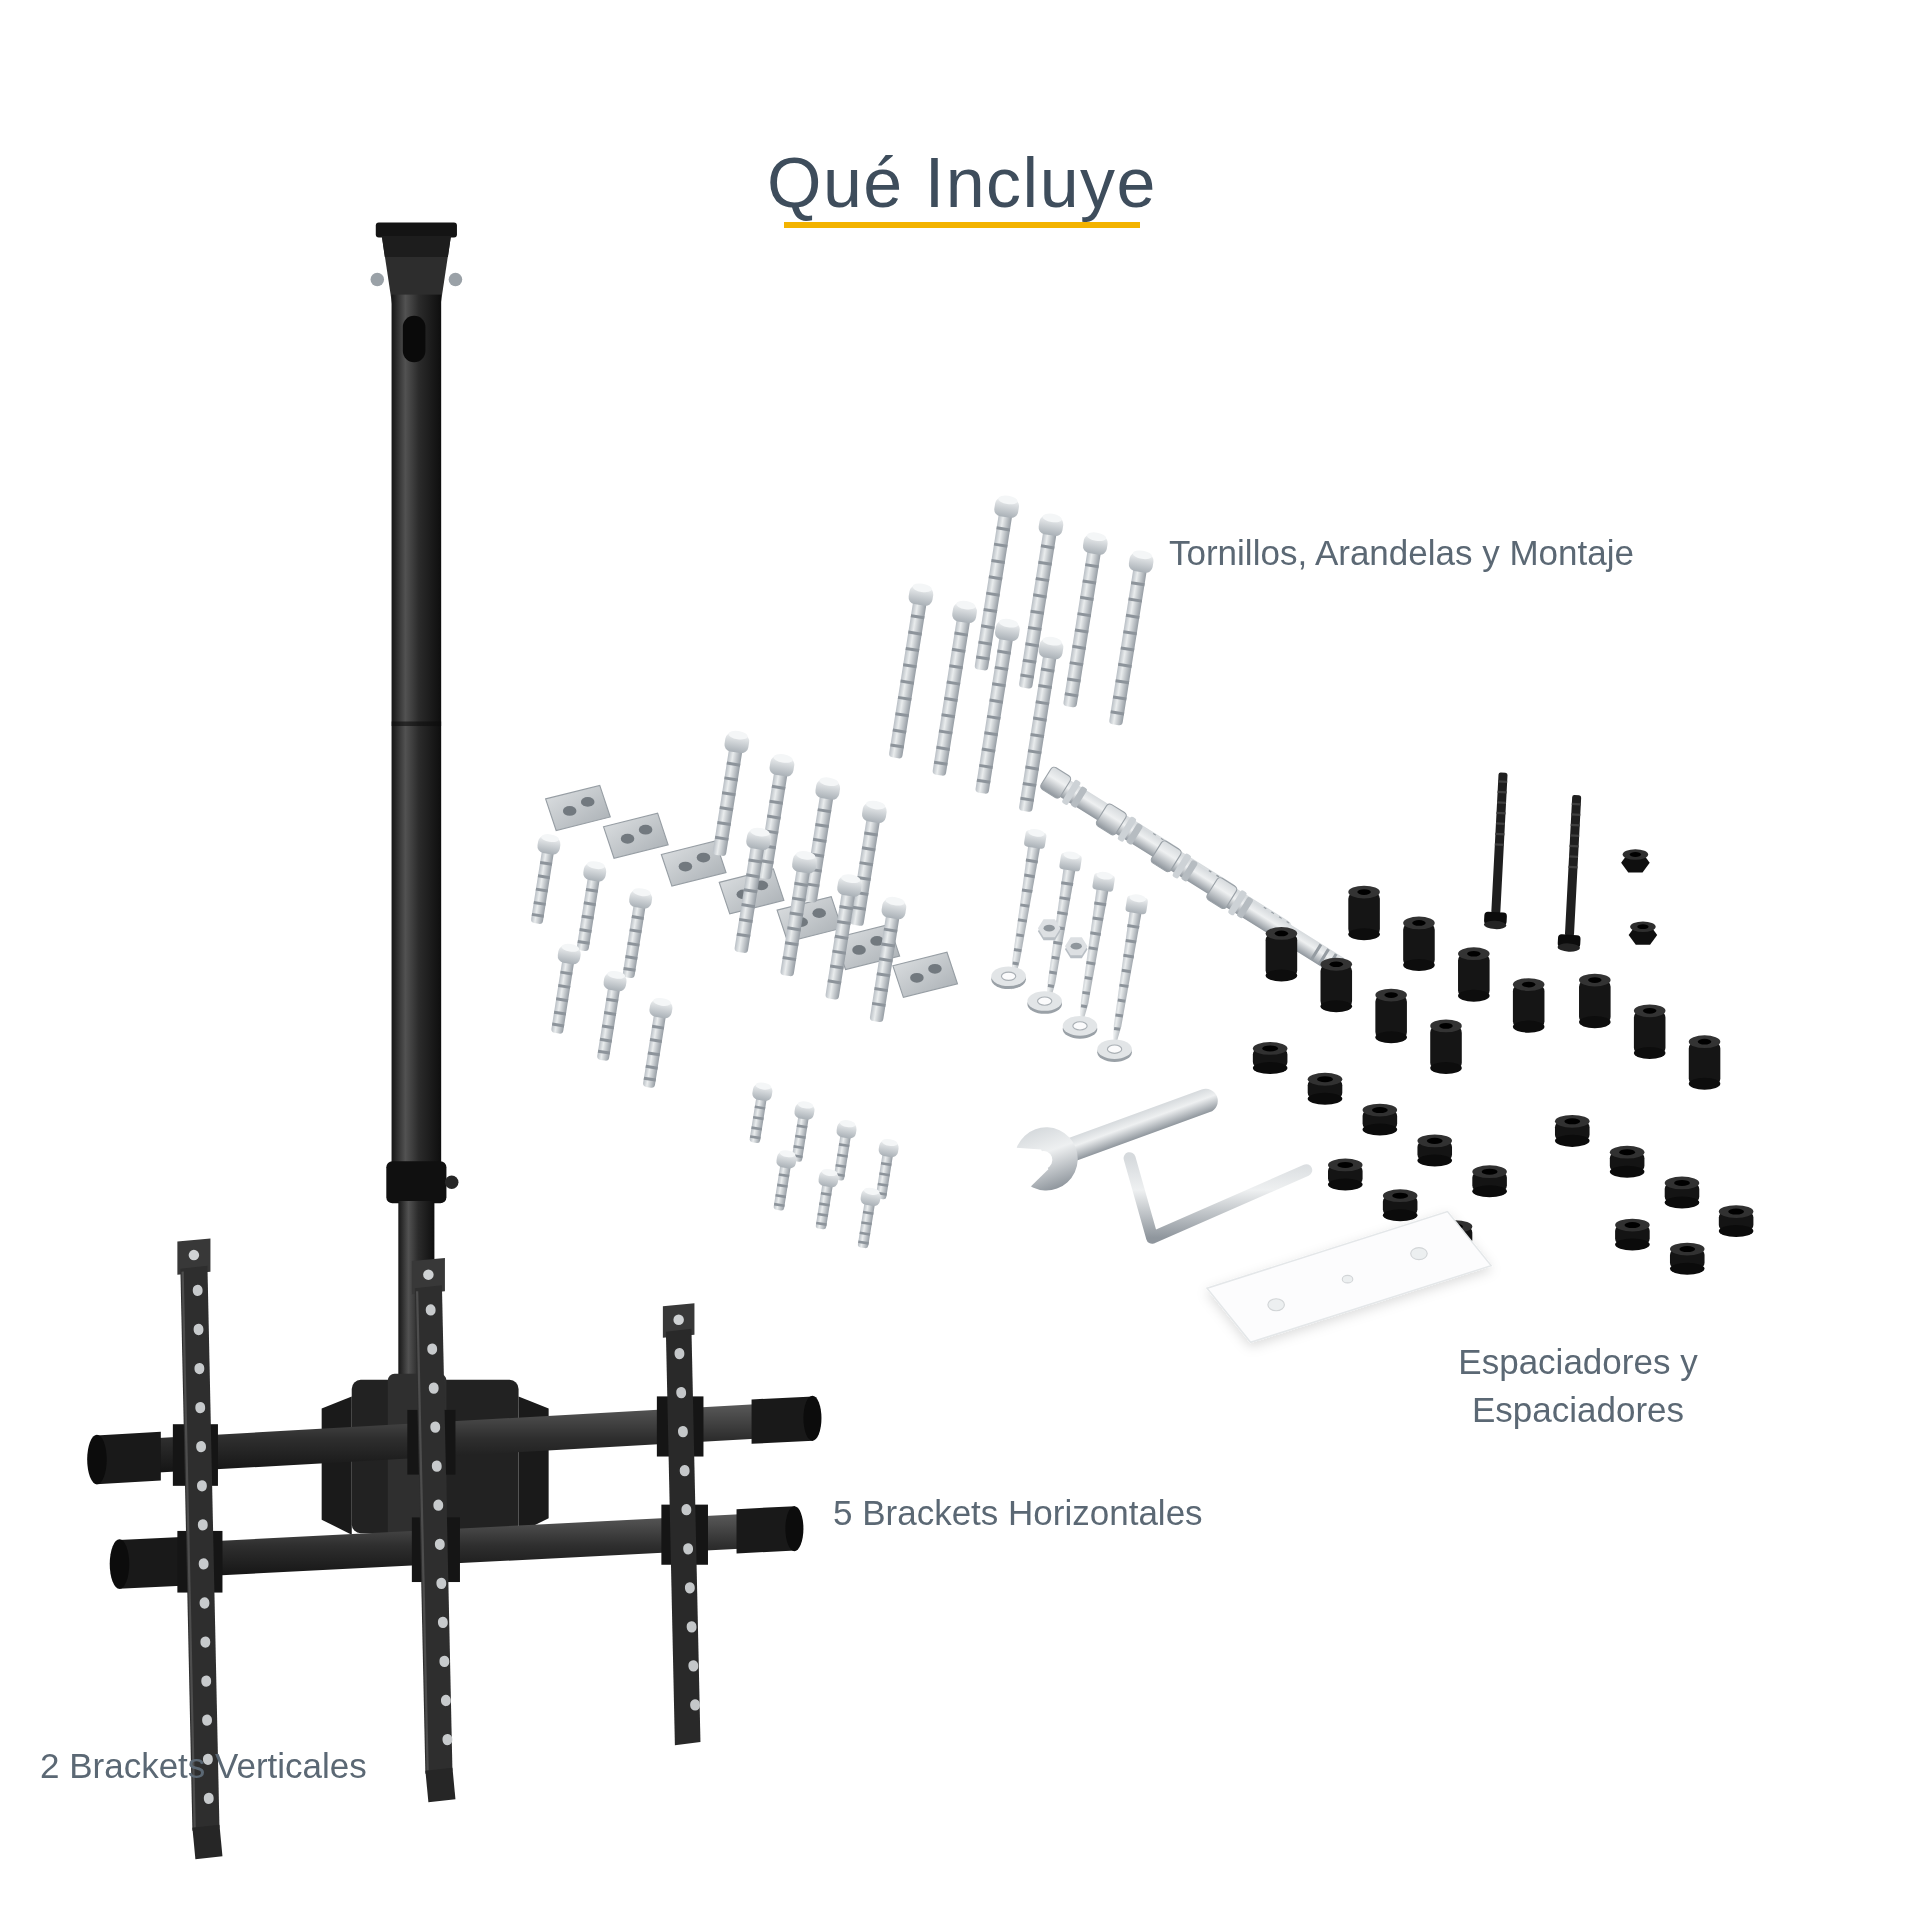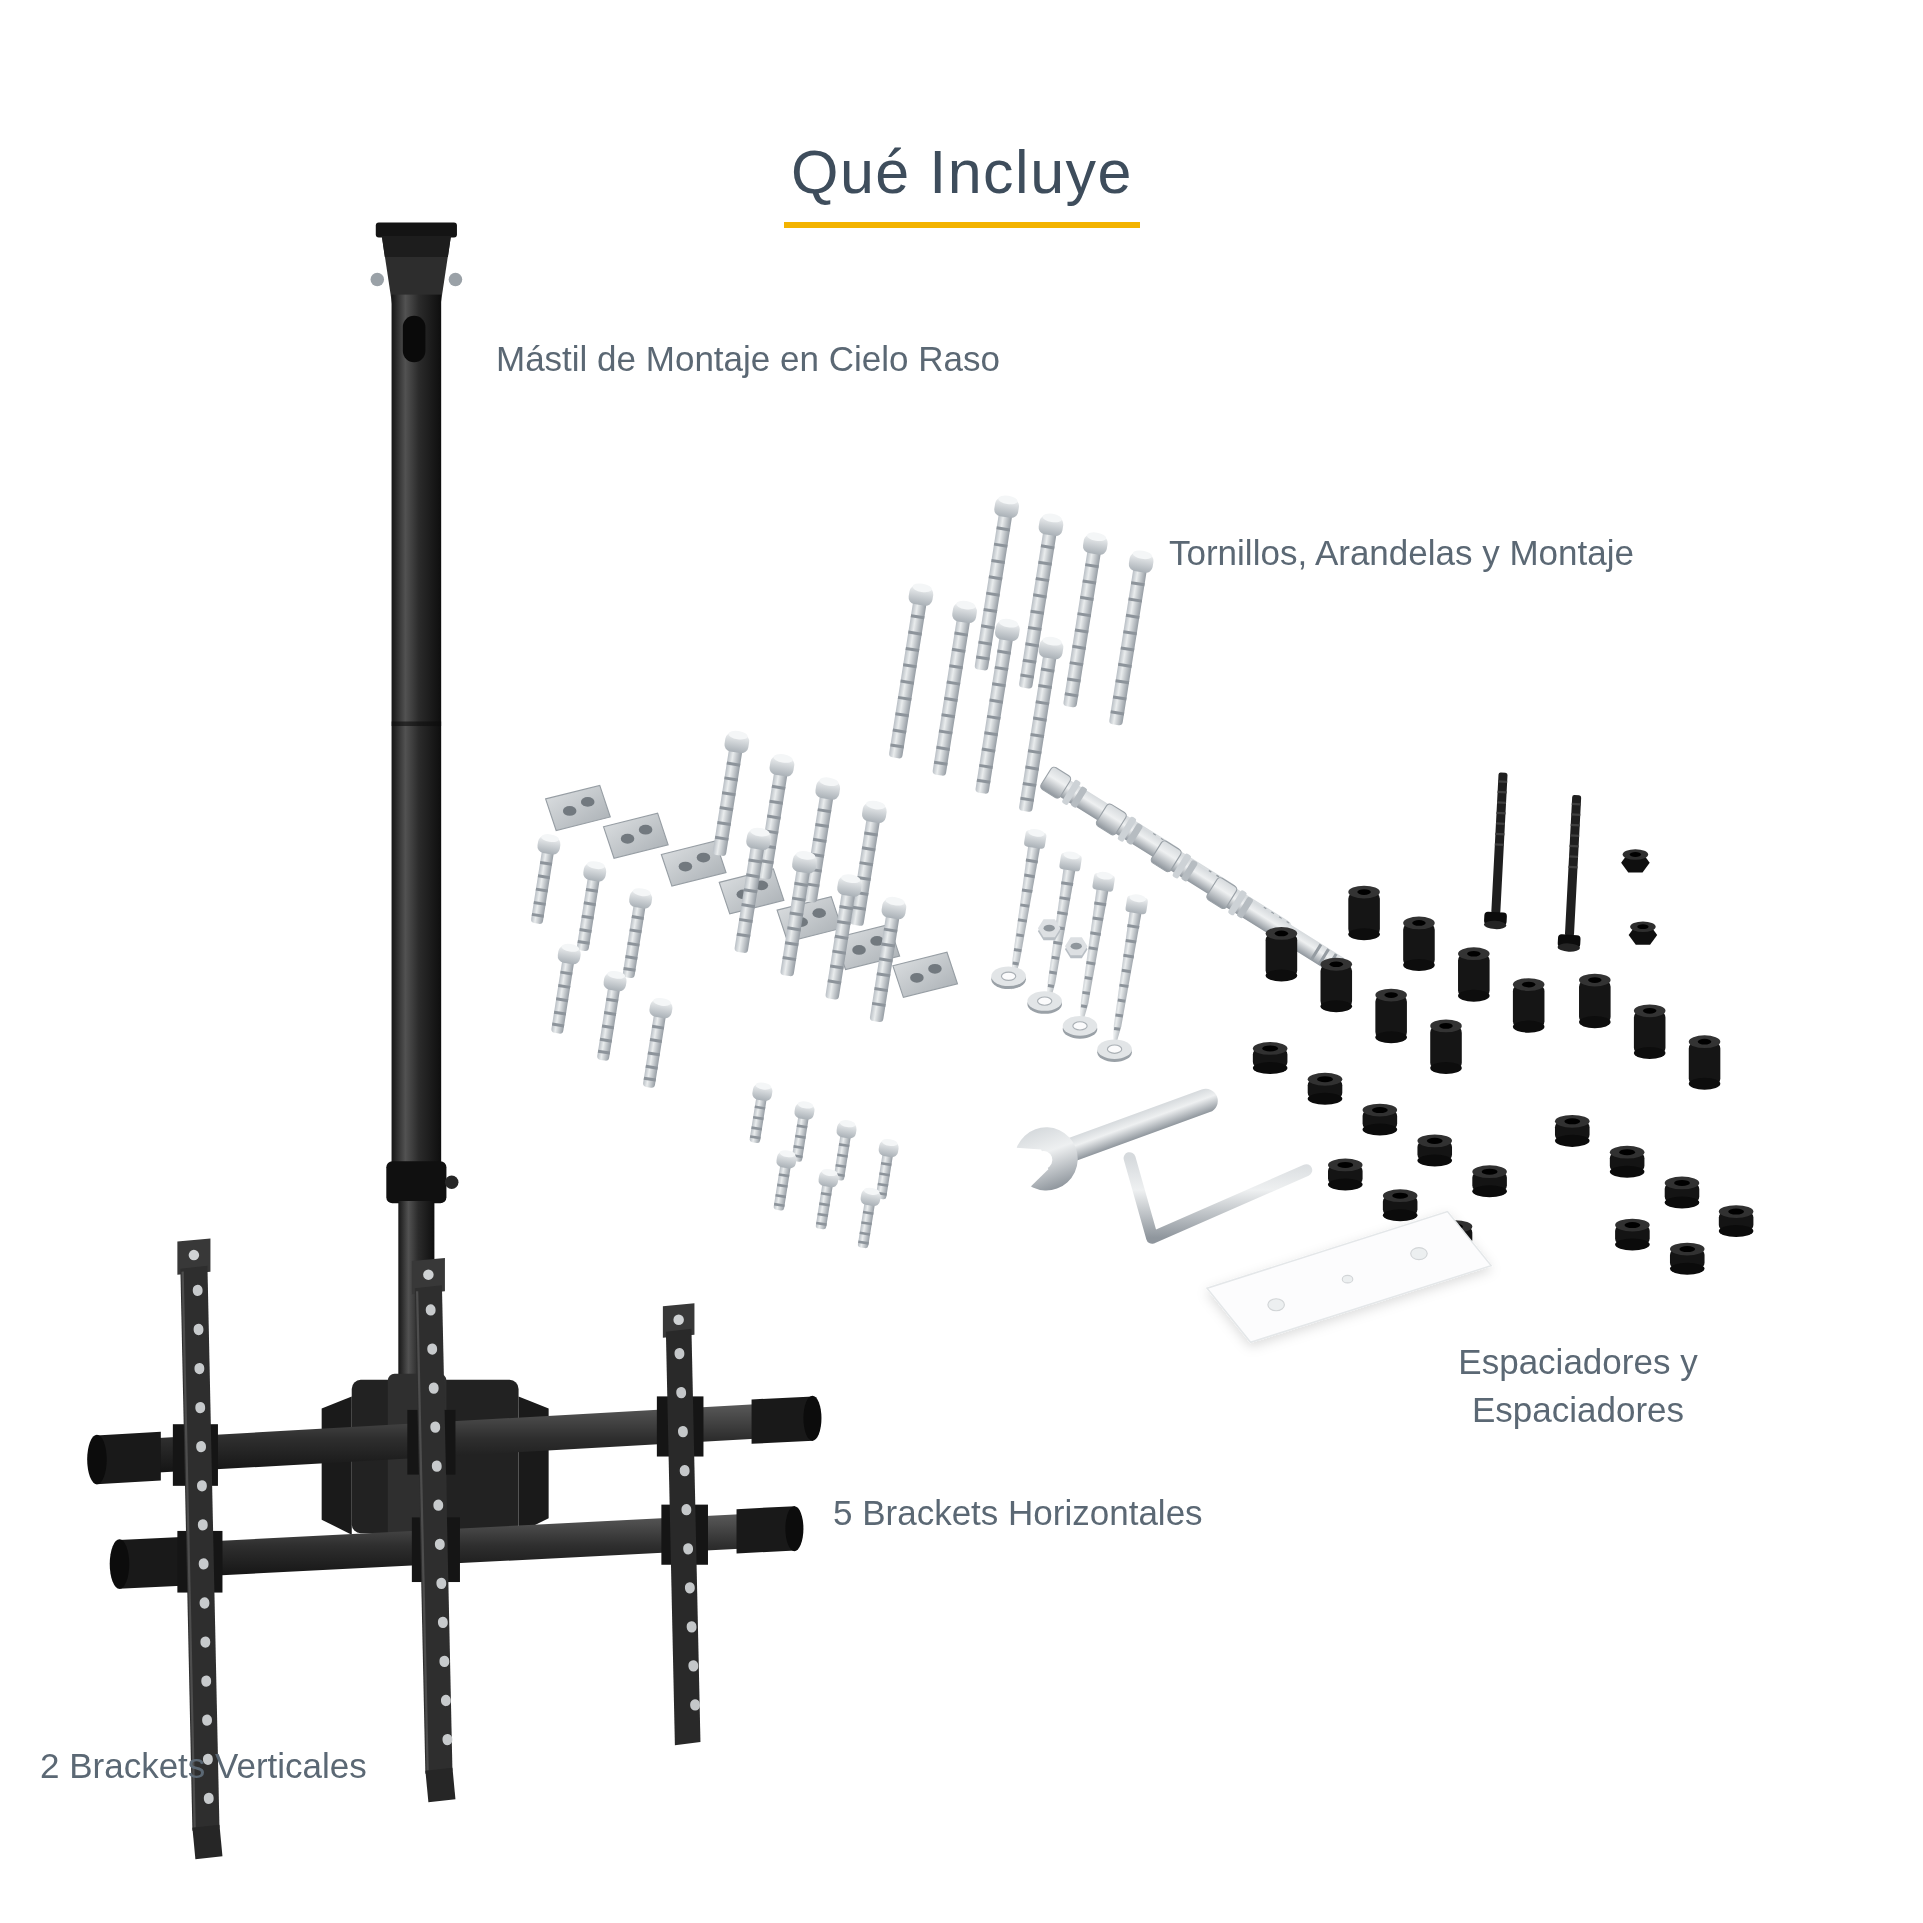--- a/index.html
+++ b/index.html
@@ -11,21 +11,21 @@
     height: 1924px;
     background: #ffffff;
     overflow: hidden;
   }
   .page-title {
     position: absolute;
     top: 96px;
     left: 0;
     width: 100%;
     text-align: center;
-    font-size: 61px;
+    font-size: 70px;
     font-weight: 300;
     letter-spacing: 1.5px;
     color: var(--title-text, #3e4d5c);
   }
   .accent-bar {
     position: absolute;
     top: 222px;
     left: 784px;
     width: 356px;
     height: 6px;
@@ -369,23 +369,20 @@
       <polygon points="1606,1714 1926,1612 1984,1684 1664,1786" fill="#fcfcfd" stroke="#e4e7e9" stroke-width="2"></polygon>
       <ellipse cx="1698" cy="1736" rx="11" ry="8" fill="#eceff0" stroke="#d2d5d7" stroke-width="1.5"></ellipse>
       <ellipse cx="1888" cy="1668" rx="11" ry="8" fill="#eceff0" stroke="#d2d5d7" stroke-width="1.5"></ellipse>
       <ellipse cx="1793" cy="1702" rx="7" ry="5" fill="#eceff0" stroke="#d2d5d7" stroke-width="1.5"></ellipse>
     </g>
   </svg>
 
   <h1 class="page-title">Qué Incluye</h1>
   <div class="accent-bar"></div>
 
-  <div class="callout co-ceiling-mast">
-    <span>Mástil de Montaje en Cielo Raso</span>
-  </div>
 
   <div class="callout co-hardware">
     <span>Tornillos, Arandelas y Montaje</span>
   </div>
 
   <div class="callout center co-extension">
   </div>
 
   <div class="callout center co-spacers">
     <div>Espaciadores y</div>

